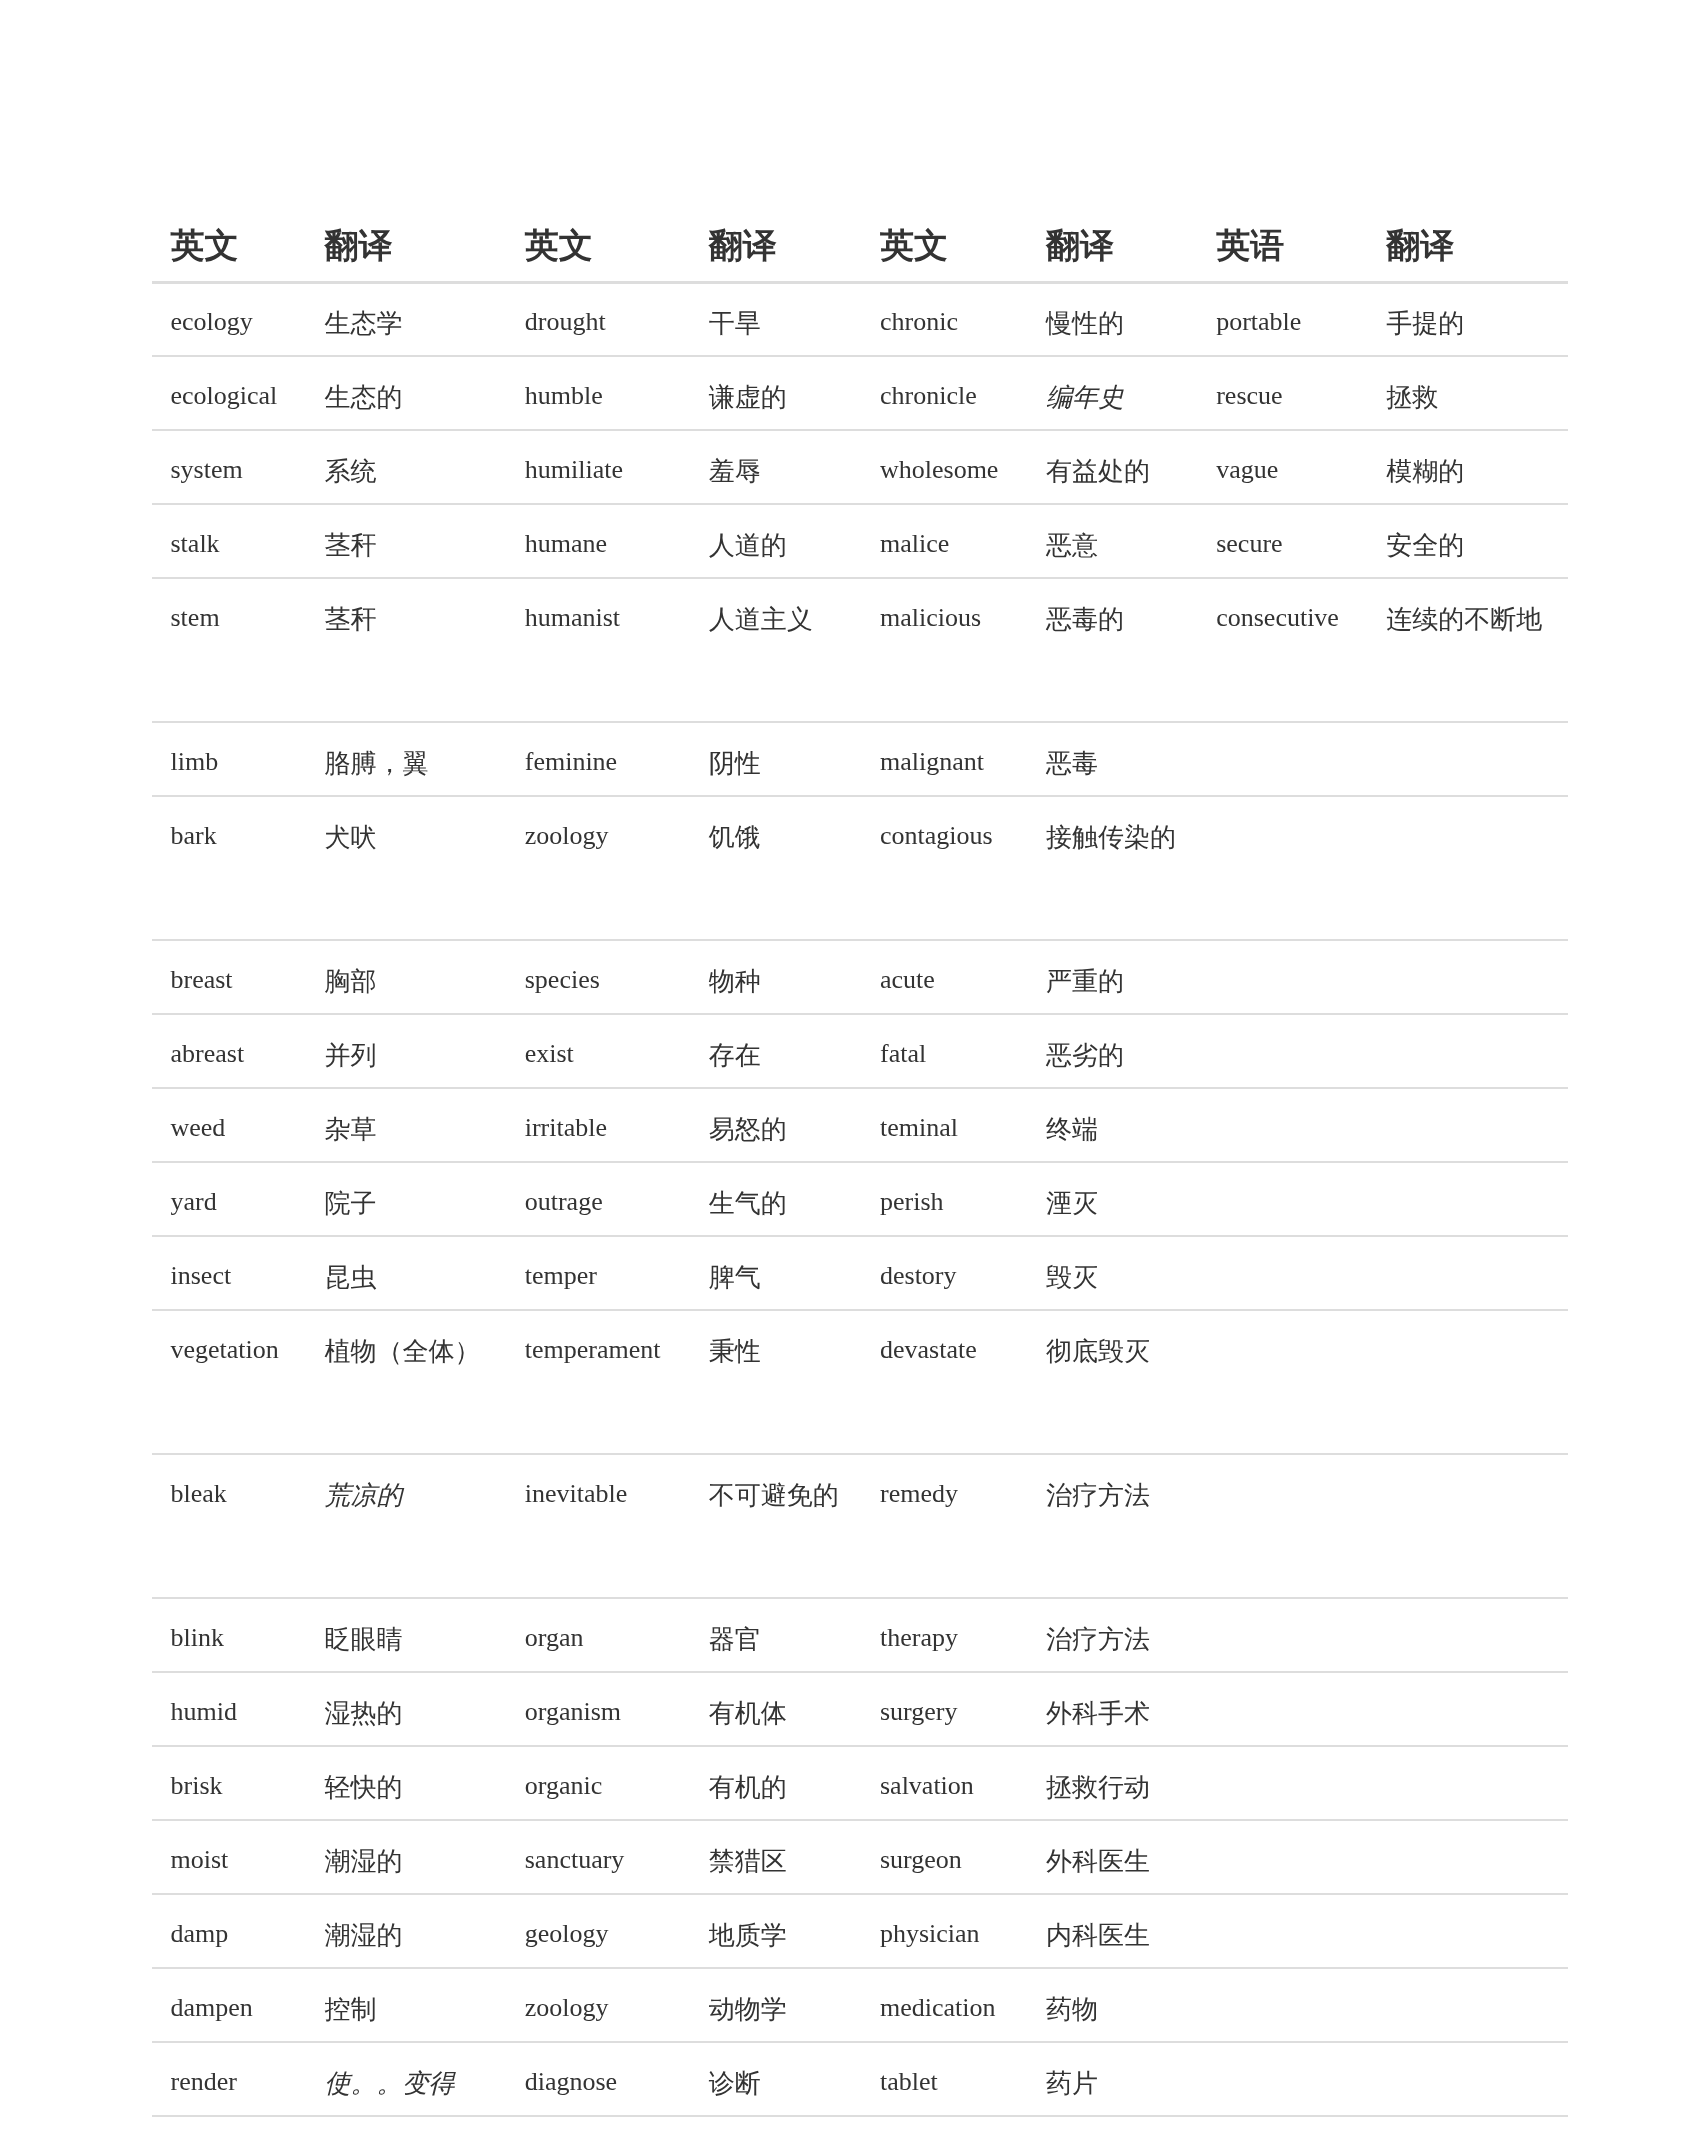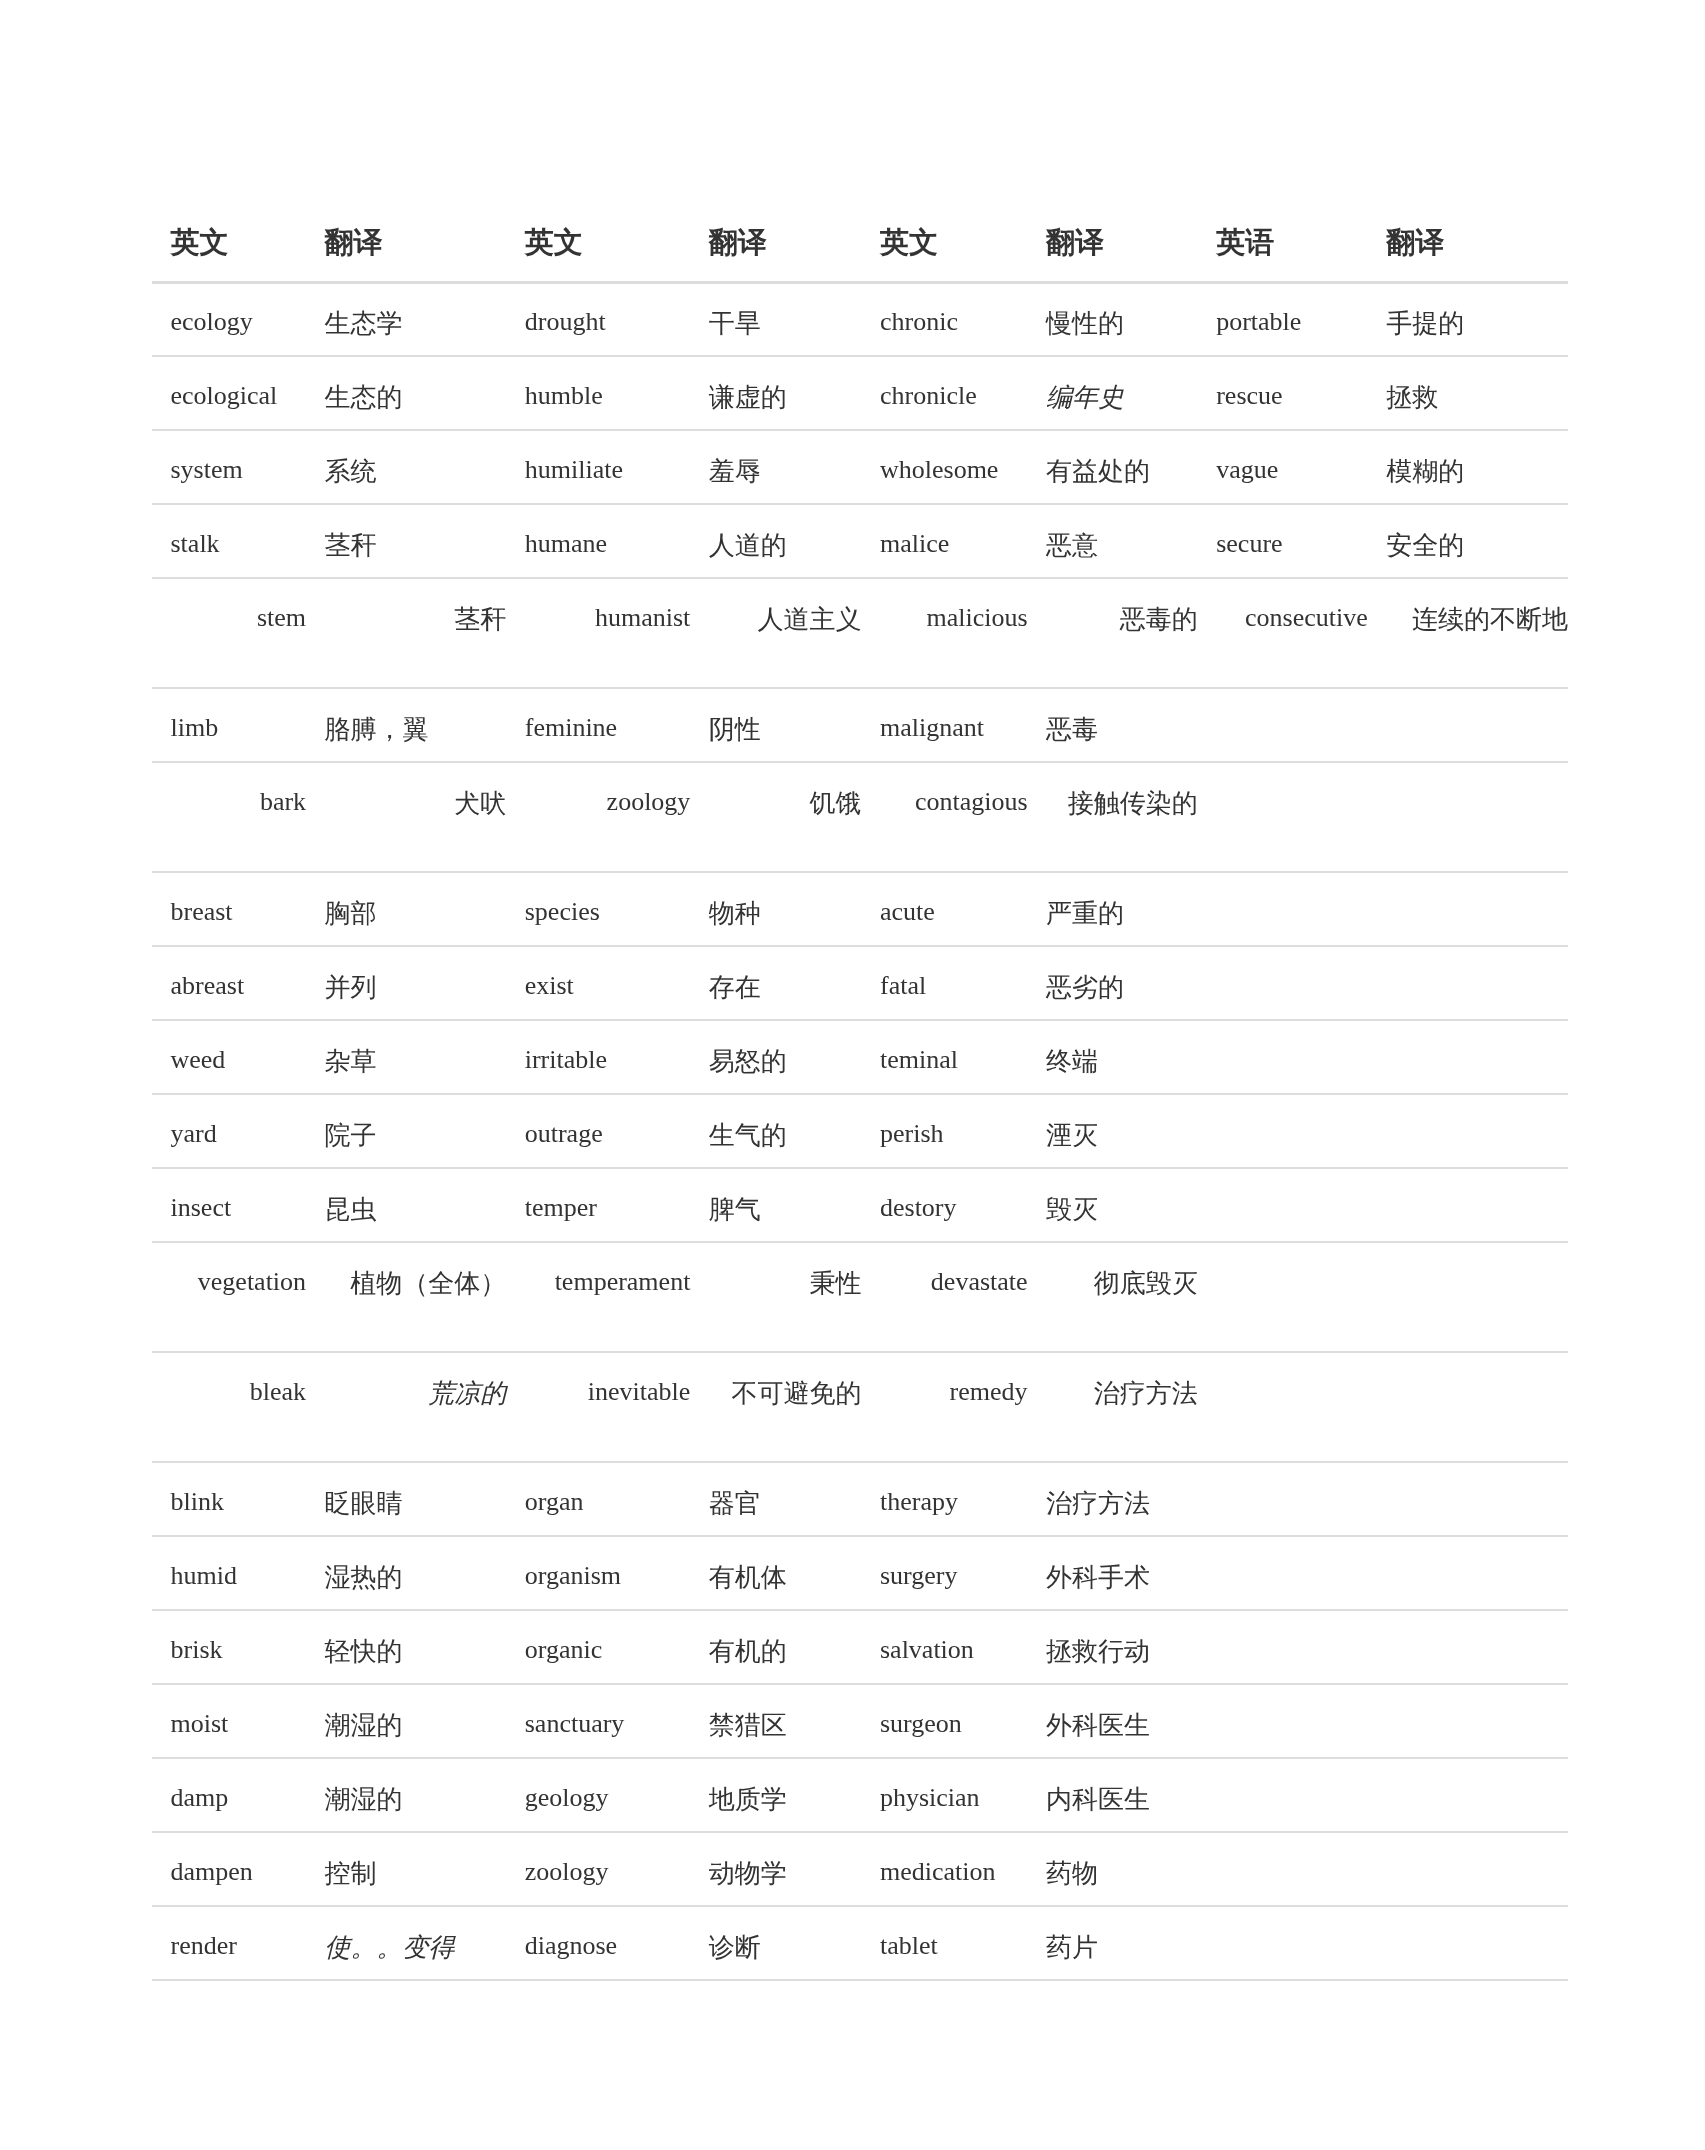--- a/index.html
+++ b/index.html
@@ -1,25 +1,25 @@
 <!DOCTYPE html>
 <html style="font-size:6.9px"><head>
 <meta charset="utf-8">
 <style>
   html, body { margin: 0; padding: 0; background: #ffffff; }
   body { width: 1706px; height: 2414px; position: relative; overflow: hidden; }
   .page { position: absolute; left: 152px; top: 202px; width: 1416px; }
   table { border-collapse: collapse; width: 1416px; table-layout: fixed; color: #333333; }
   th, td { text-align: left; vertical-align: top; padding: 0 0 0 18.5px; box-sizing: border-box; }
   th {
-    font-family: "DejaVu Sans", sans-serif; font-weight: bold; font-size: 29px;
+    font-family: "DejaVu Sans", sans-serif; font-weight: bold; font-size: 34px;
     height: 80px; padding-top: 20.6px; border-bottom: 3.4px solid #dddddd;
   }
   td { height: 74px; padding-top: 21.5px; border-bottom: 2.6px solid #dddddd; line-height: 37px; }
-  tr.tall td { height: 110px; text-align: right; }
+  tr.tall td { height: 144px; }
   tr.last td { border-bottom: none; }
   td.en { font-family: "Liberation Serif", serif; font-size: 26px; line-height: 33px; }
   td.zh { font-family: "DejaVu Sans", sans-serif; font-size: 26px; line-height: 37px; }
   td .bi { font-weight: normal; font-style: italic; }
   col.c1 { width: 154px; } col.c2 { width: 200px; }
   col.c3 { width: 184px; } col.c4 { width: 171px; }
   col.c5 { width: 166px; } col.c6 { width: 170px; }
   col.c7 { width: 170px; } col.c8 { width: 200px; }
 </style>
 </head>

